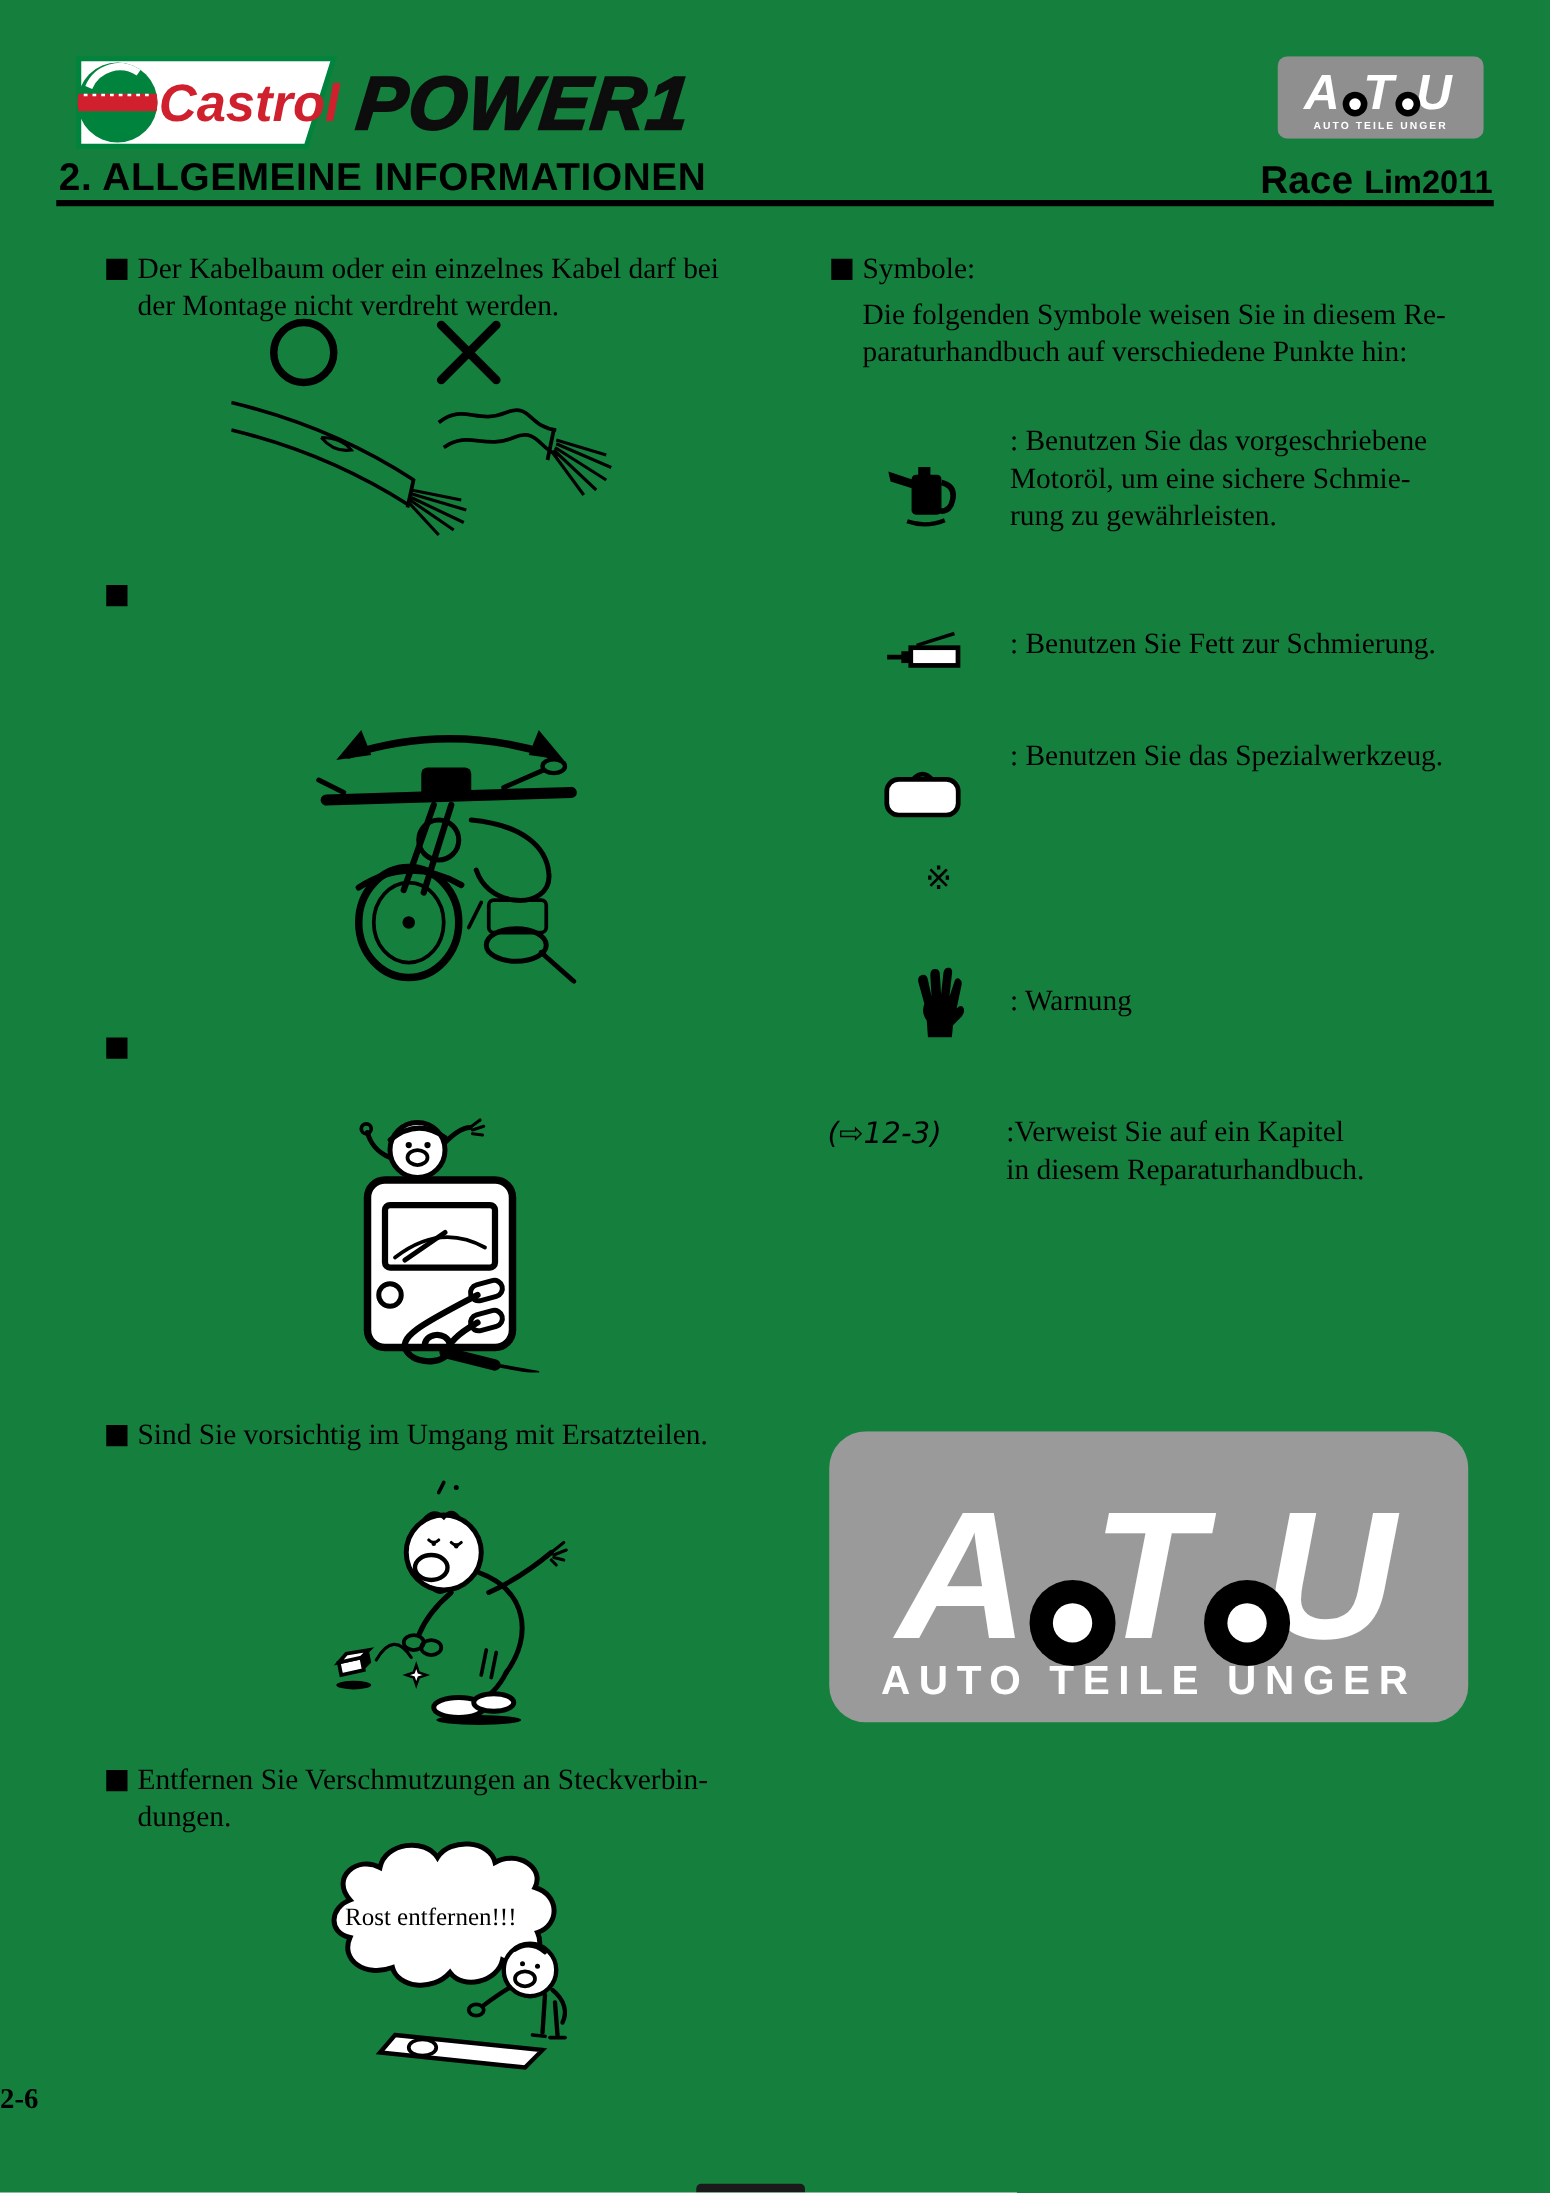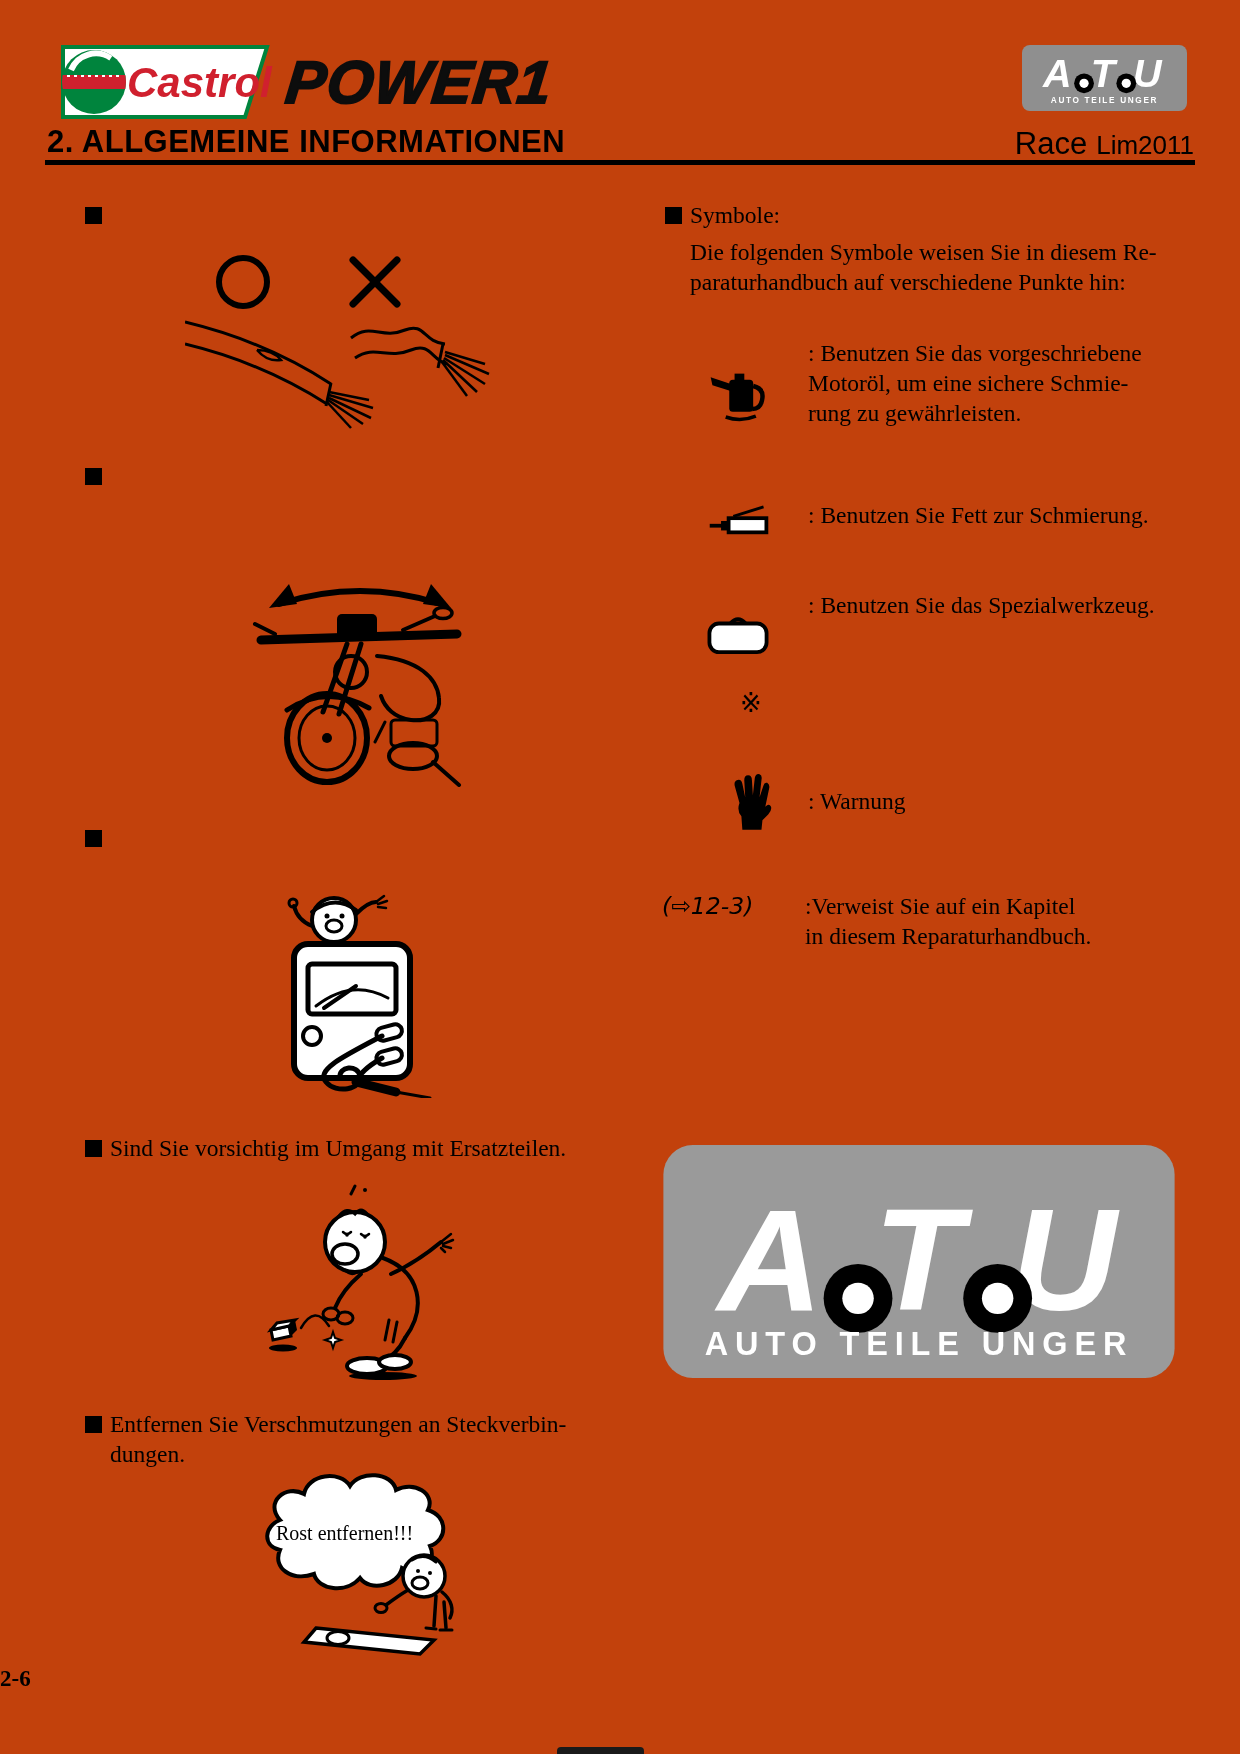--- a/index.html
+++ b/index.html
@@ -1,26 +1,26 @@
 <!DOCTYPE html>
 <html><head>
 <meta charset="utf-8">
 <style>
   html,body { margin:0; padding:0; background:#e8e8e8; }
   .page {
     position:relative; width:1240px; height:1754px; margin:0 auto;
-    background:#c2410c; overflow:hidden; color:#000;
+    background:#15803d; overflow:hidden; color:#000;
     font-family:"Liberation Serif","DejaVu Serif",serif;
   }
   .abs { position:absolute; }
   .txt { position:absolute; font-size:23.5px; line-height:30px; white-space:pre-line; }
   .sq  { position:absolute; width:17px; height:17px; background:#000; }
   .sans { font-family:"Liberation Sans","DejaVu Sans",sans-serif; }
   .title { position:absolute; left:47px; top:124px; font-weight:bold; font-size:31px; letter-spacing:0.5px;text-align:right; }
-  .model { position:absolute; right:46px; top:126px; display:flex; align-items:baseline; gap:9px; font-weight:normal;margin-left:36px; }
+  .model { position:absolute; right:46px; top:126px; display:flex; align-items:baseline; gap:9px; font-weight:bold;margin-left:36px; }
   .model .name { font-size:31px; }
   .model .code { font-size:26px; }
   .rule { position:absolute; left:45px; top:160px; width:1150px; height:5px; background:#000; }
   .power1 {
     position:absolute; left:286px; top:50px; width:345px; height:66px;
     font-family:"Liberation Sans","DejaVu Sans",sans-serif;
     font-weight:bold; font-style:italic; font-size:60px; line-height:66px;
     letter-spacing:1px; color:#0d0d0d; transform:skewX(-6deg);
     -webkit-text-stroke:2px #0d0d0d;
   }
@@ -68,20 +68,22 @@
   </svg>
 
   <div class="title sans">2. ALLGEMEINE INFORMATIONEN</div>
   <div class="model sans">
     <span class="name">Race</span>
     <span class="code">Lim2011</span>
   </div>
   <div class="rule"></div>
 
   <div class="sq" style="left:85px;top:207px"></div>
+  <div class="txt" style="left:110px;top:200px;width:480px">Der Kabelbaum oder ein einzelnes Kabel darf bei
+der Montage nicht verdreht werden.</div>
 
   <svg class="abs" style="left:185px;top:252px" width="320" height="178" viewBox="0 0 320 178">
     <g>
       <circle cx="58" cy="30" r="24" fill="none" stroke="#000" stroke-width="6"></circle>
     </g>
     <g stroke="#000" stroke-width="7" stroke-linecap="round">
       <line x1="168" y1="8" x2="212" y2="52"></line>
         <line x1="212" y1="8" x2="168" y2="52"></line>
     </g>
     <g fill="none" stroke="#000" stroke-width="3">

